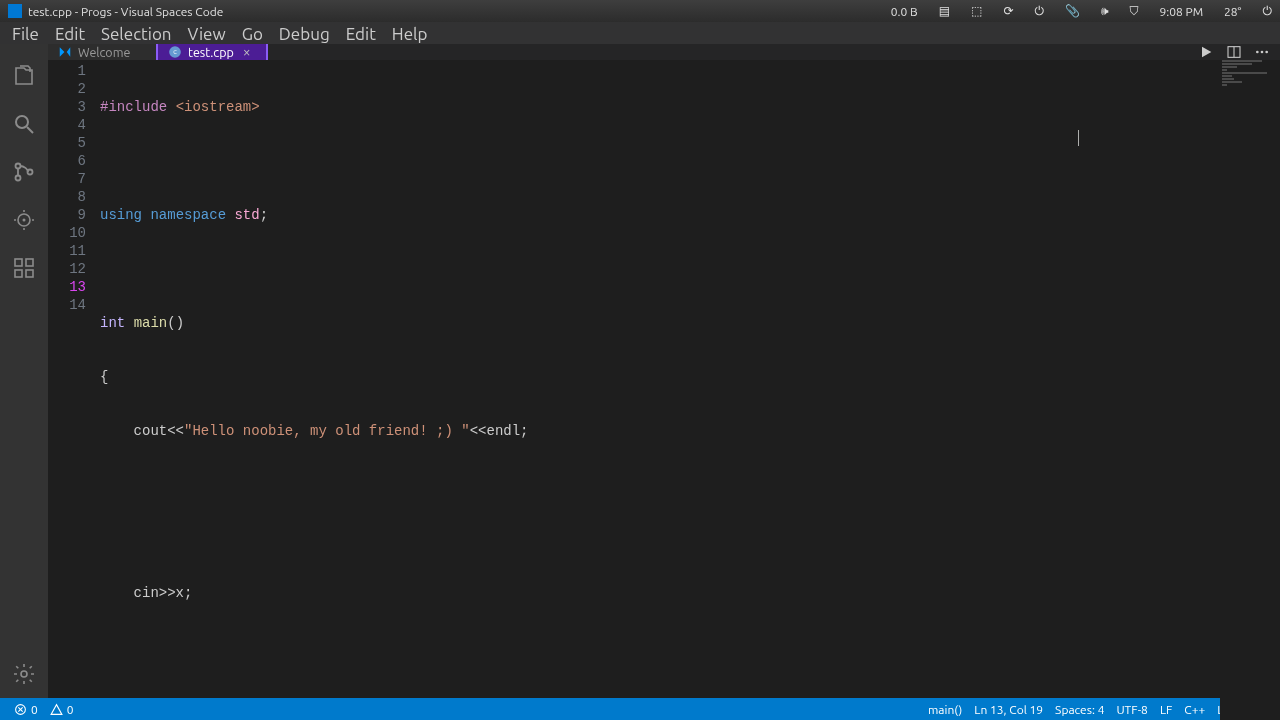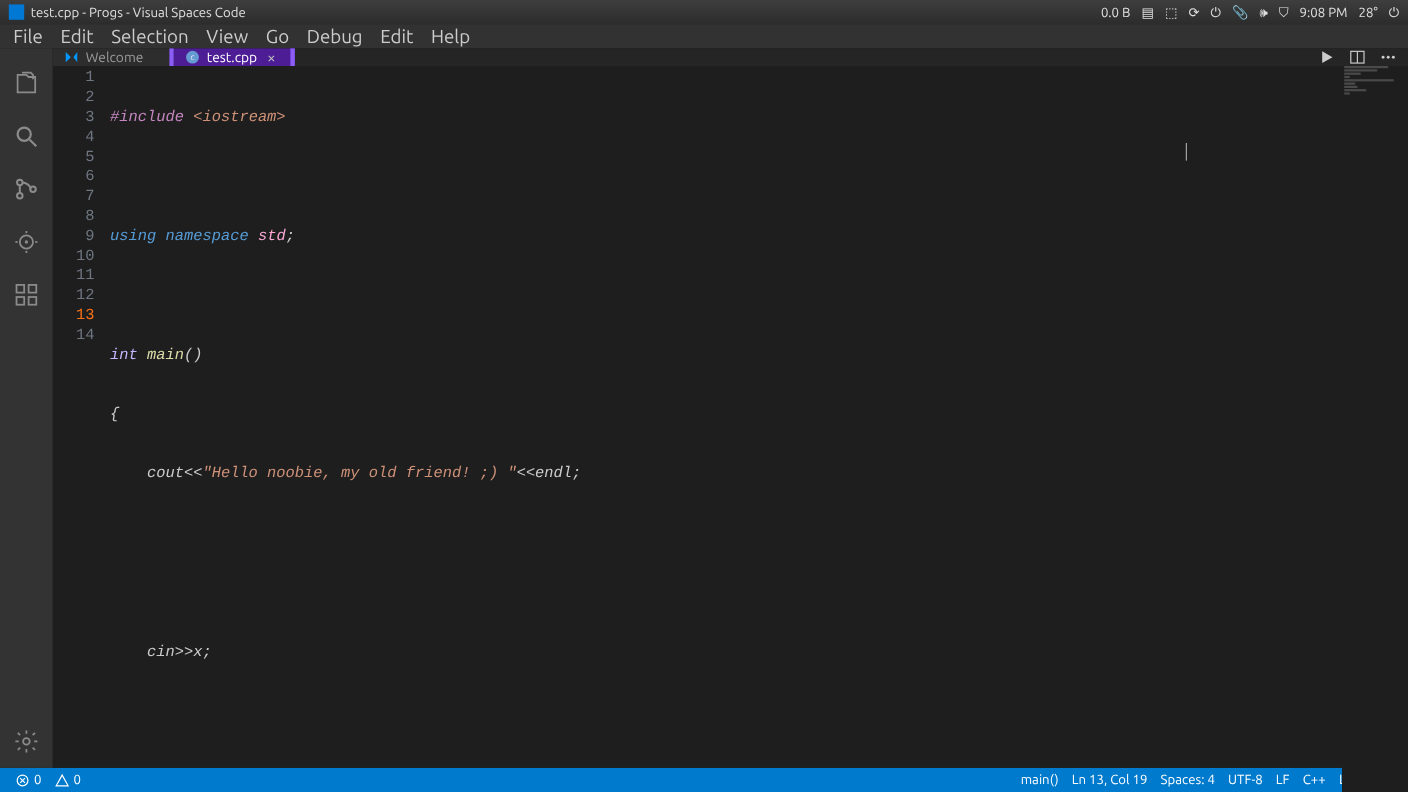--- a/index.html
+++ b/index.html
@@ -19,21 +19,21 @@
   height: 22px;
   background: linear-gradient(to bottom, #3e3e3e, #2c2c2c);
   display: flex;
   align-items: center;
   color: #e0e0e0;
   font-size: 12px;
   padding: 0 8px;
 }
 .os-bar .title-area { display: flex; align-items: center; flex: 1; }
 .os-bar .title-area .app-icon { width: 14px; height: 14px; background: #0078d4; margin-right: 6px; }
-.os-bar .tray { display: flex; align-items: center; gap: 10px; }
+.os-bar .tray { display: flex; align-items: center; gap: 21px; }
 
 
 .menu-bar {
   height: 22px;
   background: #323233;
   display: flex;
   align-items: center;
   padding: 0 4px;
 }
 .menu-bar .menu-item {
@@ -85,21 +85,21 @@
   align-items: stretch;
 }
 .tab-bar .tab {
   display: flex;
   align-items: center;
   padding: 0 10px;
   gap: 6px;
   font-size: 12.5px;
   color: #9a9a9a;
   background: #2d2d2d;
-  border-right: 4px solid #8b5cf6;
+  border-right: 2px solid #8b5cf6;
   min-width: 110px;
 }
 .tab-bar .tab.active {
   background: #4c1d95;
   color: #ffffff;
 }
 .tab-bar .tab .icon { width: 14px; height: 14px; }
 .tab-bar .tab .close {
   width: 14px; height: 14px;
   display:flex; align-items:center; justify-content:center;
@@ -126,28 +126,28 @@
 }
 .gutter {
   width: 52px;
   text-align: right;
   padding-right: 14px;
   color: #6e7681;
   user-select: none;
   padding-top: 2px;
 }
 .gutter .ln { height: 18px; }
-.gutter .ln.current { color: #f97316; }
+.gutter .ln.current { color: #d946ef; }
 .code-area {
   flex: 1;
   padding-top: 2px;
   position: relative;
   white-space: pre;
 }
-.code-area .line { height: 18px; font-style: italic; }
+.code-area .line { height: 18px; }
 .tok-kw { color: #569cd6; }
 .tok-ns { color: #f9a8d4; }
 .tok-type { color: #c4b5fd; }
 .tok-str { color: #ce9178; }
 .tok-fn { color: #dcdcaa; }
 .tok-inc { color: #c586c0; }
 .cursor-caret {
   position: absolute;
   width: 1px;
   height: 16px;

